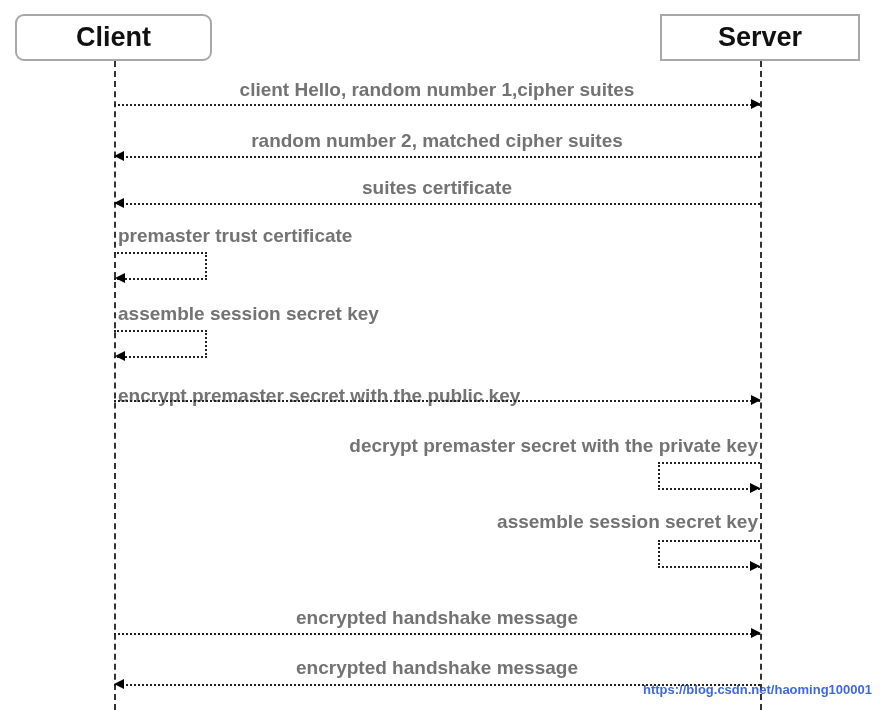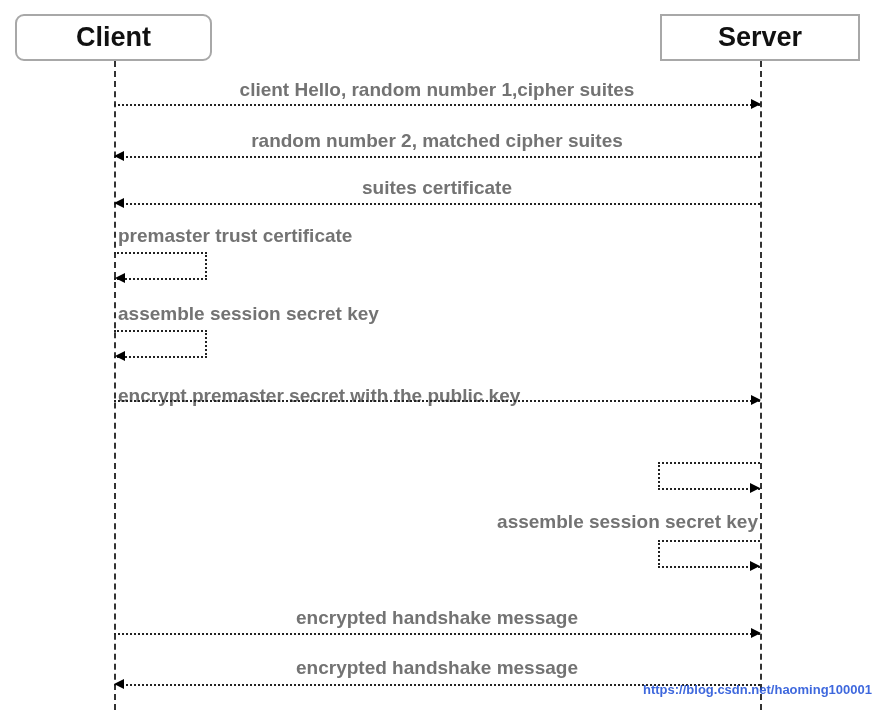--- a/index.html
+++ b/index.html
@@ -76,20 +76,21 @@
   <div class="arr arr-left" style="left:115px;top:273px;"></div>
 
   <div class="msg-label leftal" style="top:302px;">assemble session secret key</div>
   <div class="selfbox selfbox-client" style="top:330px;"></div>
   <div class="arr arr-left" style="left:115px;top:351px;"></div>
 
   <div class="msg-label leftal" style="top:384px;">encrypt premaster secret with the public key</div>
   <div class="msg-line" style="top:400px;"></div>
   <div class="arr arr-right" style="left:751px;top:395px;"></div>
 
+  <div class="msg-label rightal" style="top:434px;">decrypt premaster secret with the private key</div>
   <div class="selfbox selfbox-server" style="top:462px;"></div>
   <div class="arr arr-right" style="left:750px;top:483px;"></div>
 
   <div class="msg-label rightal" style="top:510px;">assemble session secret key</div>
   <div class="selfbox selfbox-server" style="top:540px;"></div>
   <div class="arr arr-right" style="left:750px;top:561px;"></div>
 
   <div class="msg-label center" style="top:606px;">encrypted handshake message</div>
   <div class="msg-line" style="top:633px;"></div>
   <div class="arr arr-right" style="left:751px;top:628px;"></div>

